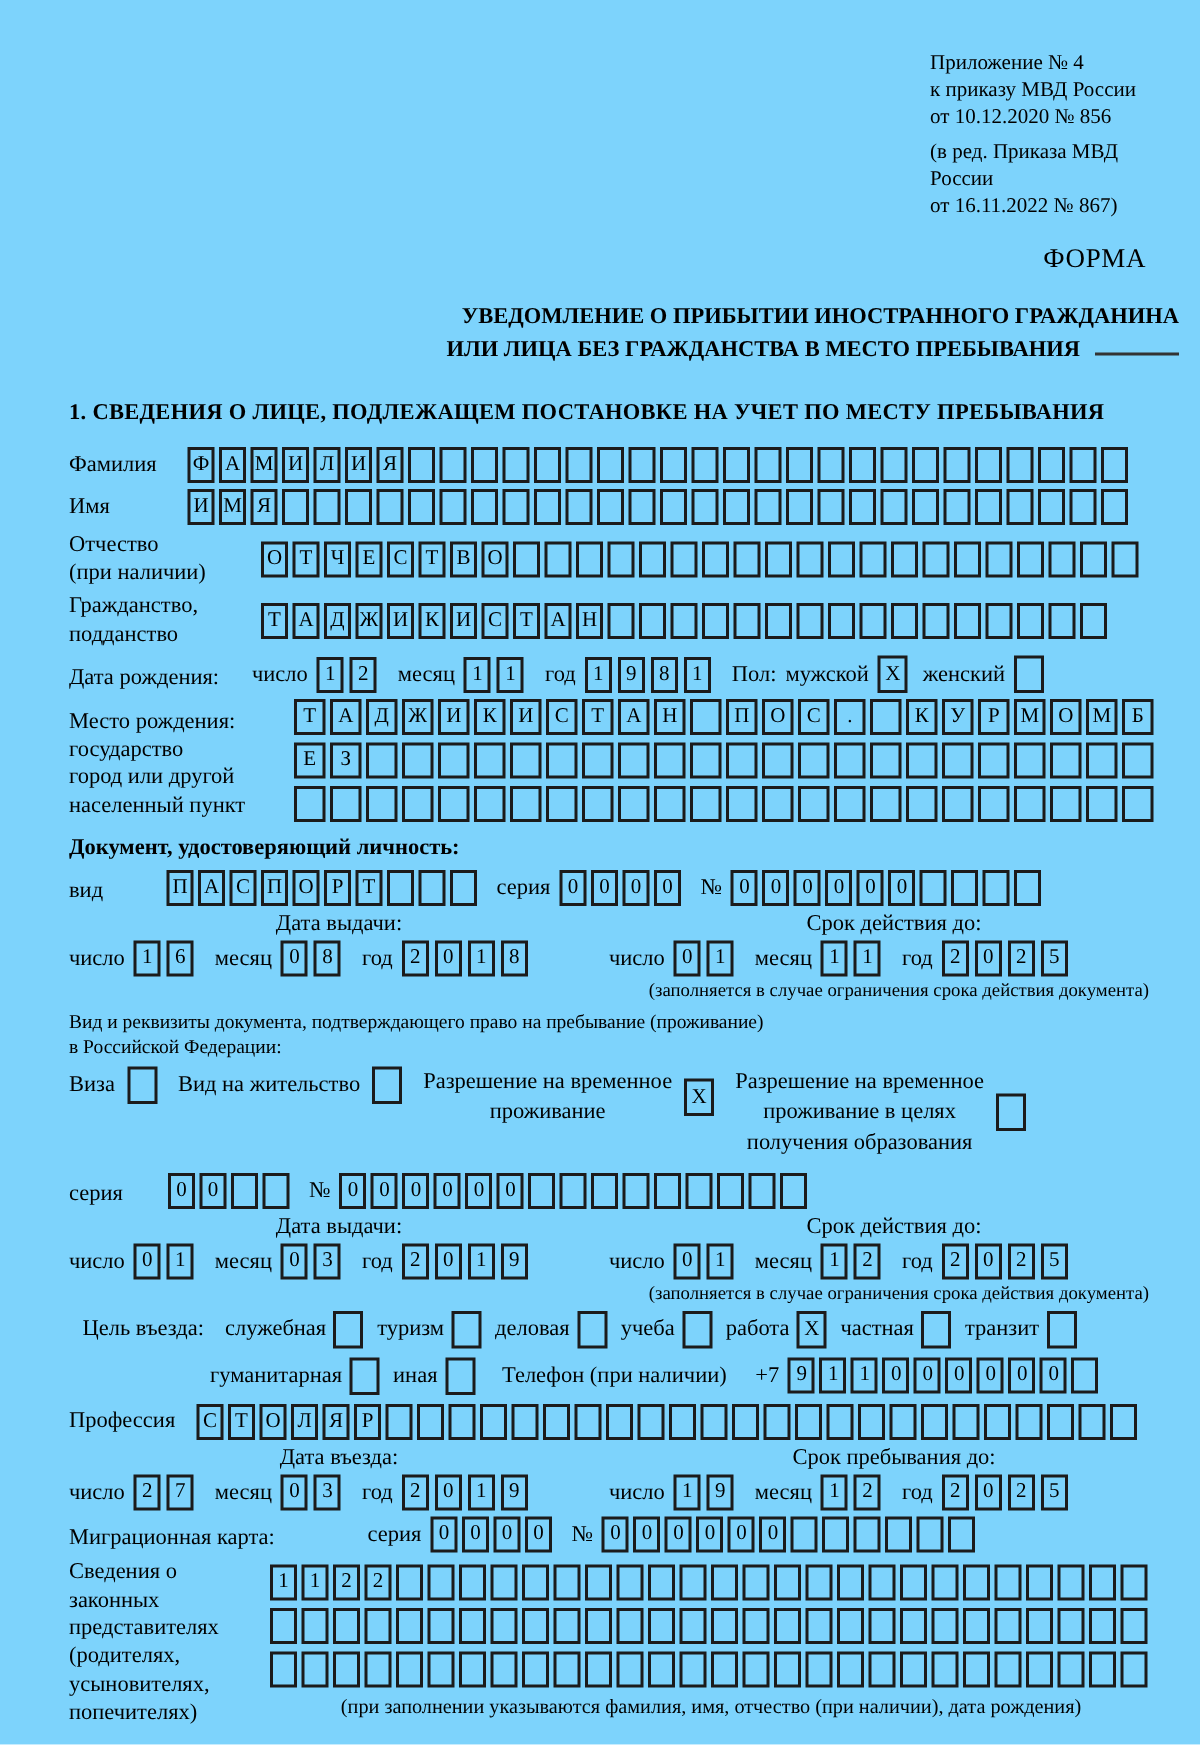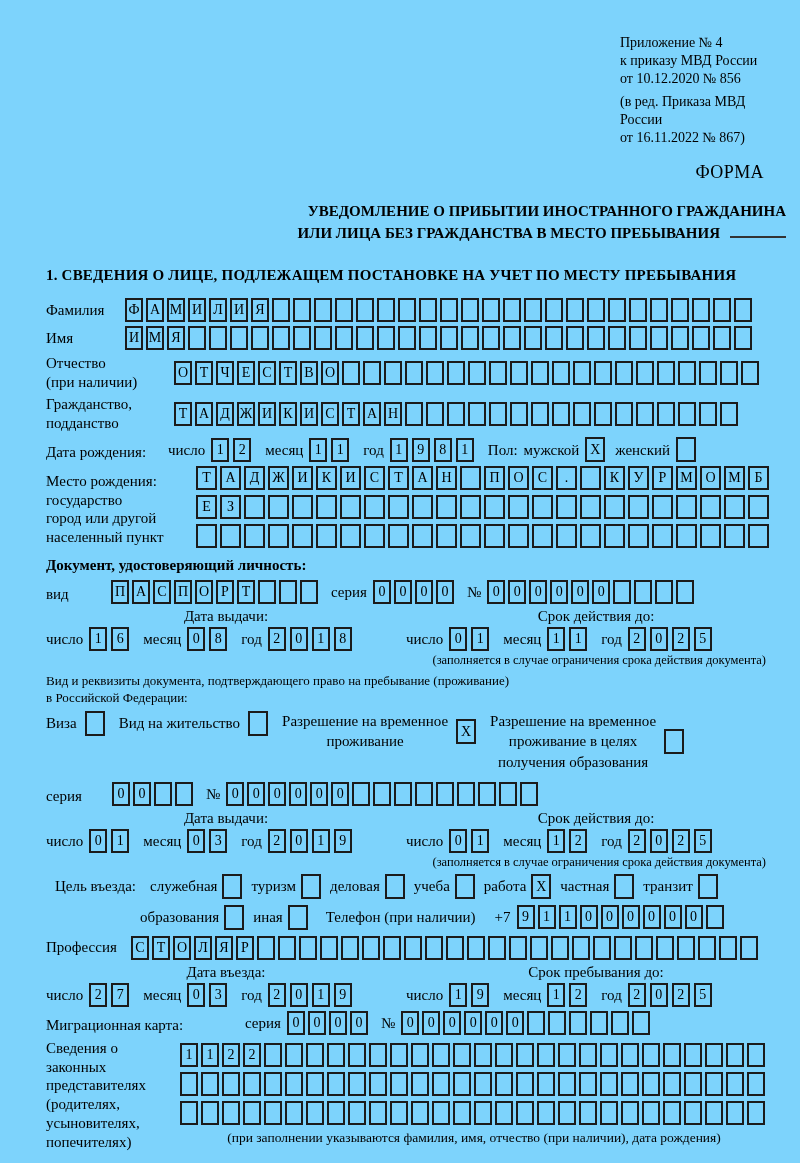--- a/index.html
+++ b/index.html
@@ -249,21 +249,21 @@
       <span class="boxes chk"><span class="cbox">&nbsp;</span></span>
       <span class="ilbl">работа</span>
       <span class="boxes chk"><span class="cbox">X</span></span>
       <span class="ilbl">частная</span>
       <span class="boxes chk"><span class="cbox">&nbsp;</span></span>
       <span class="ilbl">транзит</span>
       <span class="boxes chk"><span class="cbox">&nbsp;</span></span>
     </div>
 
     <div class="purposeline indent85">
-      <span class="ilbl first">образования</span>
+      <span class="ilbl first">гуманитарная</span>
       <span class="boxes chk"><span class="cbox">&nbsp;</span></span>
       <span class="ilbl">иная</span>
       <span class="boxes chk"><span class="cbox">&nbsp;</span></span>
       <span class="ilbl" style="margin-left:18px">Телефон (при наличии)</span>
       <span class="phone-prefix">+7</span>
       <span class="boxes"><span class="cbox">9</span><span class="cbox">1</span><span class="cbox">1</span><span class="cbox">0</span><span class="cbox">0</span><span class="cbox">0</span><span class="cbox">0</span><span class="cbox">0</span><span class="cbox">0</span><span class="cbox">&nbsp;</span></span>
     </div>
 
     <div class="frow">
       <div class="flabel w85">Профессия</div>

